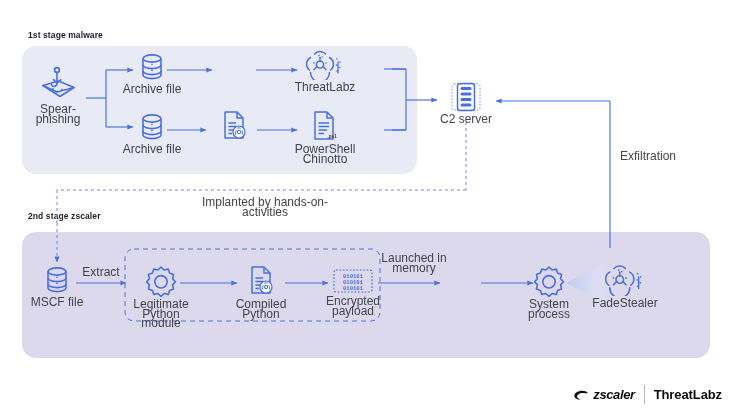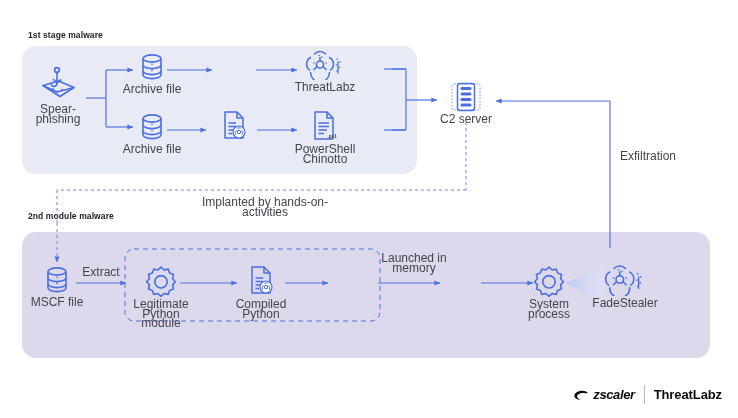--- a/index.html
+++ b/index.html
@@ -34,21 +34,21 @@
 </style>
 </head>
 <body>
 
 <div class="canvas">
 
   <div class="panel" id="panel-stage1"></div>
   <div class="panel" id="panel-stage2"></div>
 
   <div class="section-title" id="title-stage1">1st stage malware</div>
-  <div class="section-title" id="title-stage2">2nd module malware</div>
+  <div class="section-title" id="title-stage2">2nd stage zscaler</div>
 
   <svg class="layer" viewBox="0 0 738 418">
     <defs>
       <marker id="ah" markerWidth="7" markerHeight="7" refX="5.6" refY="2.6" orient="auto" markerUnits="userSpaceOnUse">
         <path d="M0,0 L5.8,2.6 L0,5.2 z" fill="#4a6fe0"></path>
       </marker>
       <linearGradient id="beamgrad" x1="0" y1="0" x2="1" y2="0">
         <stop offset="0%" stop-color="#b9c9f4" stop-opacity=".95"></stop>
         <stop offset="100%" stop-color="#dfe6fb" stop-opacity=".35"></stop>
       </linearGradient>
@@ -284,20 +284,30 @@
         <circle cx="21" cy="22" r="1.7"></circle>
         <path d="M19.3,18.2 A4,4 0 0,1 22.7,18.2"></path>
         <path d="M17.6,24.6 A4,4 0 0,1 18.4,20.3"></path>
         <path d="M23.6,20.3 A4,4 0 0,1 24.4,24.6"></path>
       </g>
     </svg>
     <span class="cap">Compiled
 Python</span>
   </div>
 
+  <div class="node" id="n-enc" style="left:324px;top:268px;width:58px;">
+    <svg class="ico" width="44" height="26" viewBox="0 0 44 26">
+      <rect x="3" y="2" width="38" height="22" rx="2" fill="none" stroke="#4a6fe0" stroke-width="1.1" stroke-dasharray="1.8,1.6"></rect>
+      <text x="22" y="9.6" text-anchor="middle" font-family="Liberation Mono, monospace" font-size="5.6" font-weight="bold" fill="#4a6fe0">010101</text>
+      <text x="22" y="16" text-anchor="middle" font-family="Liberation Mono, monospace" font-size="5.6" font-weight="bold" fill="#4a6fe0">010101</text>
+      <text x="22" y="22.4" text-anchor="middle" font-family="Liberation Mono, monospace" font-size="5.6" font-weight="bold" fill="#4a6fe0">010101</text>
+    </svg>
+    <span class="cap">Encrypted
+payload</span>
+  </div>
 
 
   <div class="node" id="n-sys" style="left:518px;top:265px;width:62px;">
     <svg class="ico" width="32" height="32" viewBox="0 0 32 32">
       <g stroke="#4a6fe0" stroke-width="1.6" fill="none" stroke-linejoin="round">
         <path d="M16,2.2 L19.1,5.0 L23.2,4.1 L24.6,8.1 L28.5,9.6 L27.6,13.7
                  L30.4,16.8 L27.6,19.9 L28.5,24.0 L24.6,25.5 L23.2,29.4
                  L19.1,28.5 L16,31.3 L12.9,28.5 L8.8,29.4 L7.4,25.5
                  L3.5,24.0 L4.4,19.9 L1.6,16.8 L4.4,13.7 L3.5,9.6
                  L7.4,8.1 L8.8,4.1 L12.9,5.0 z"></path>

